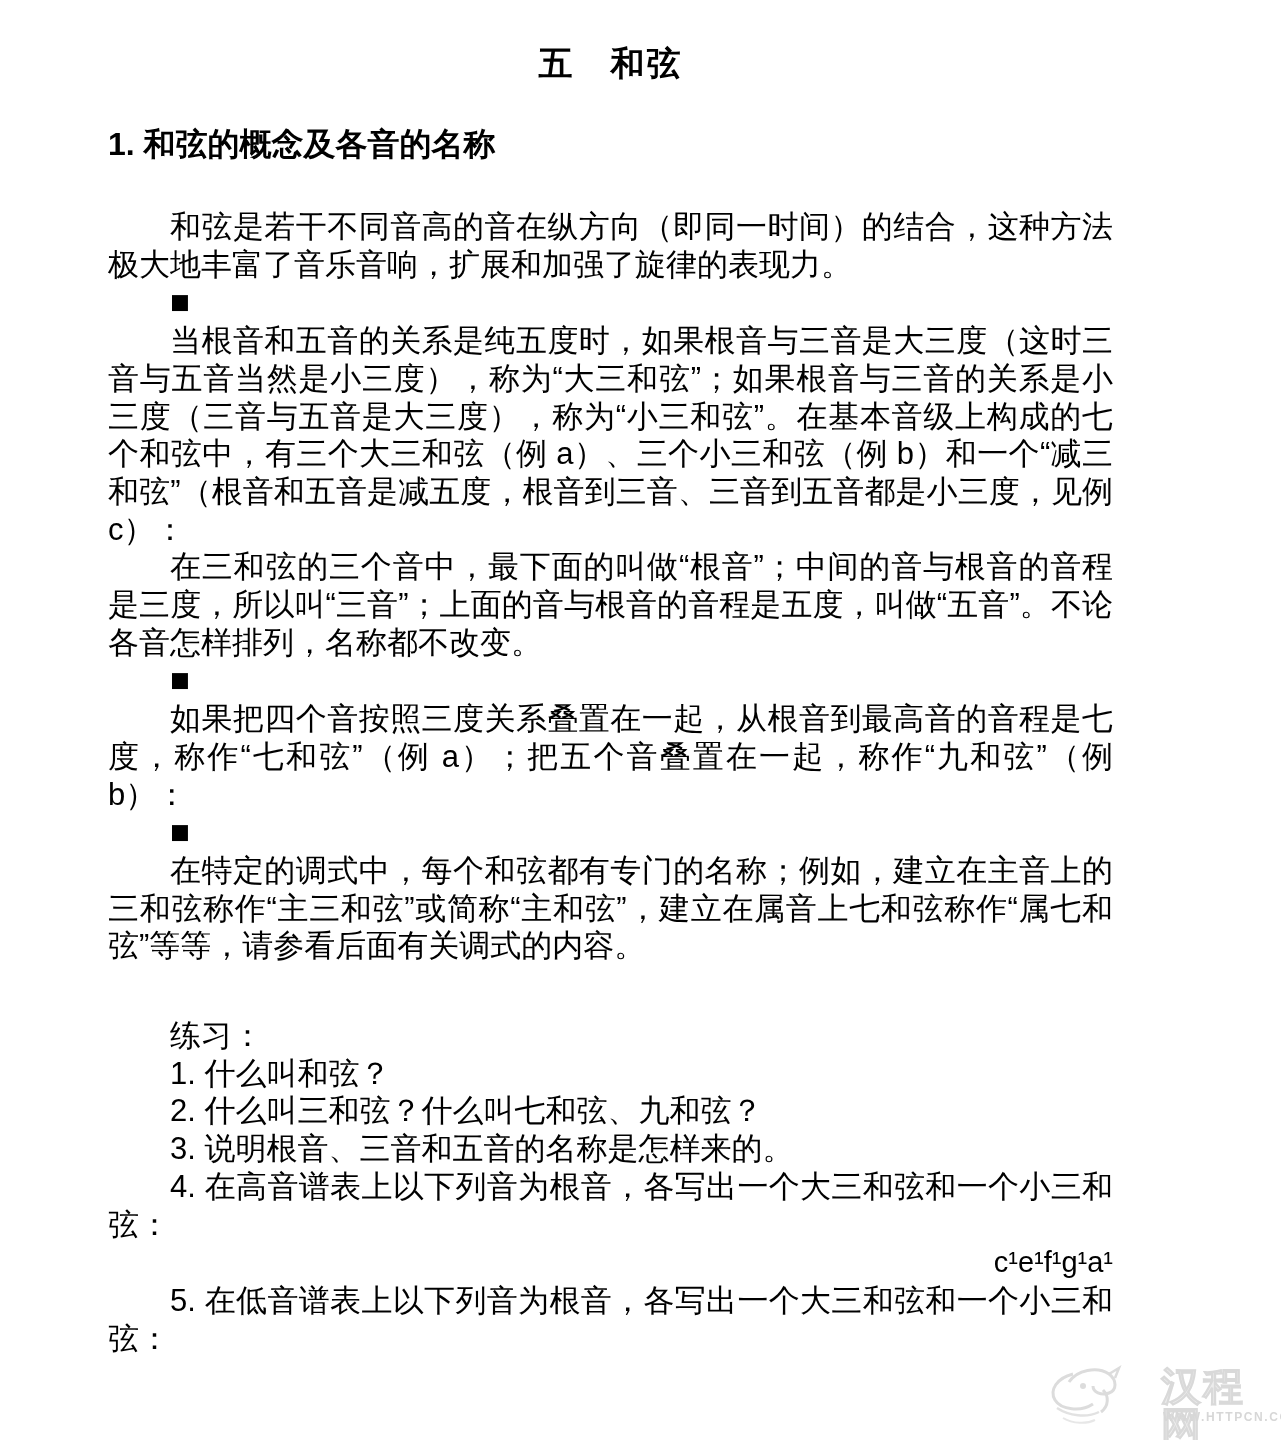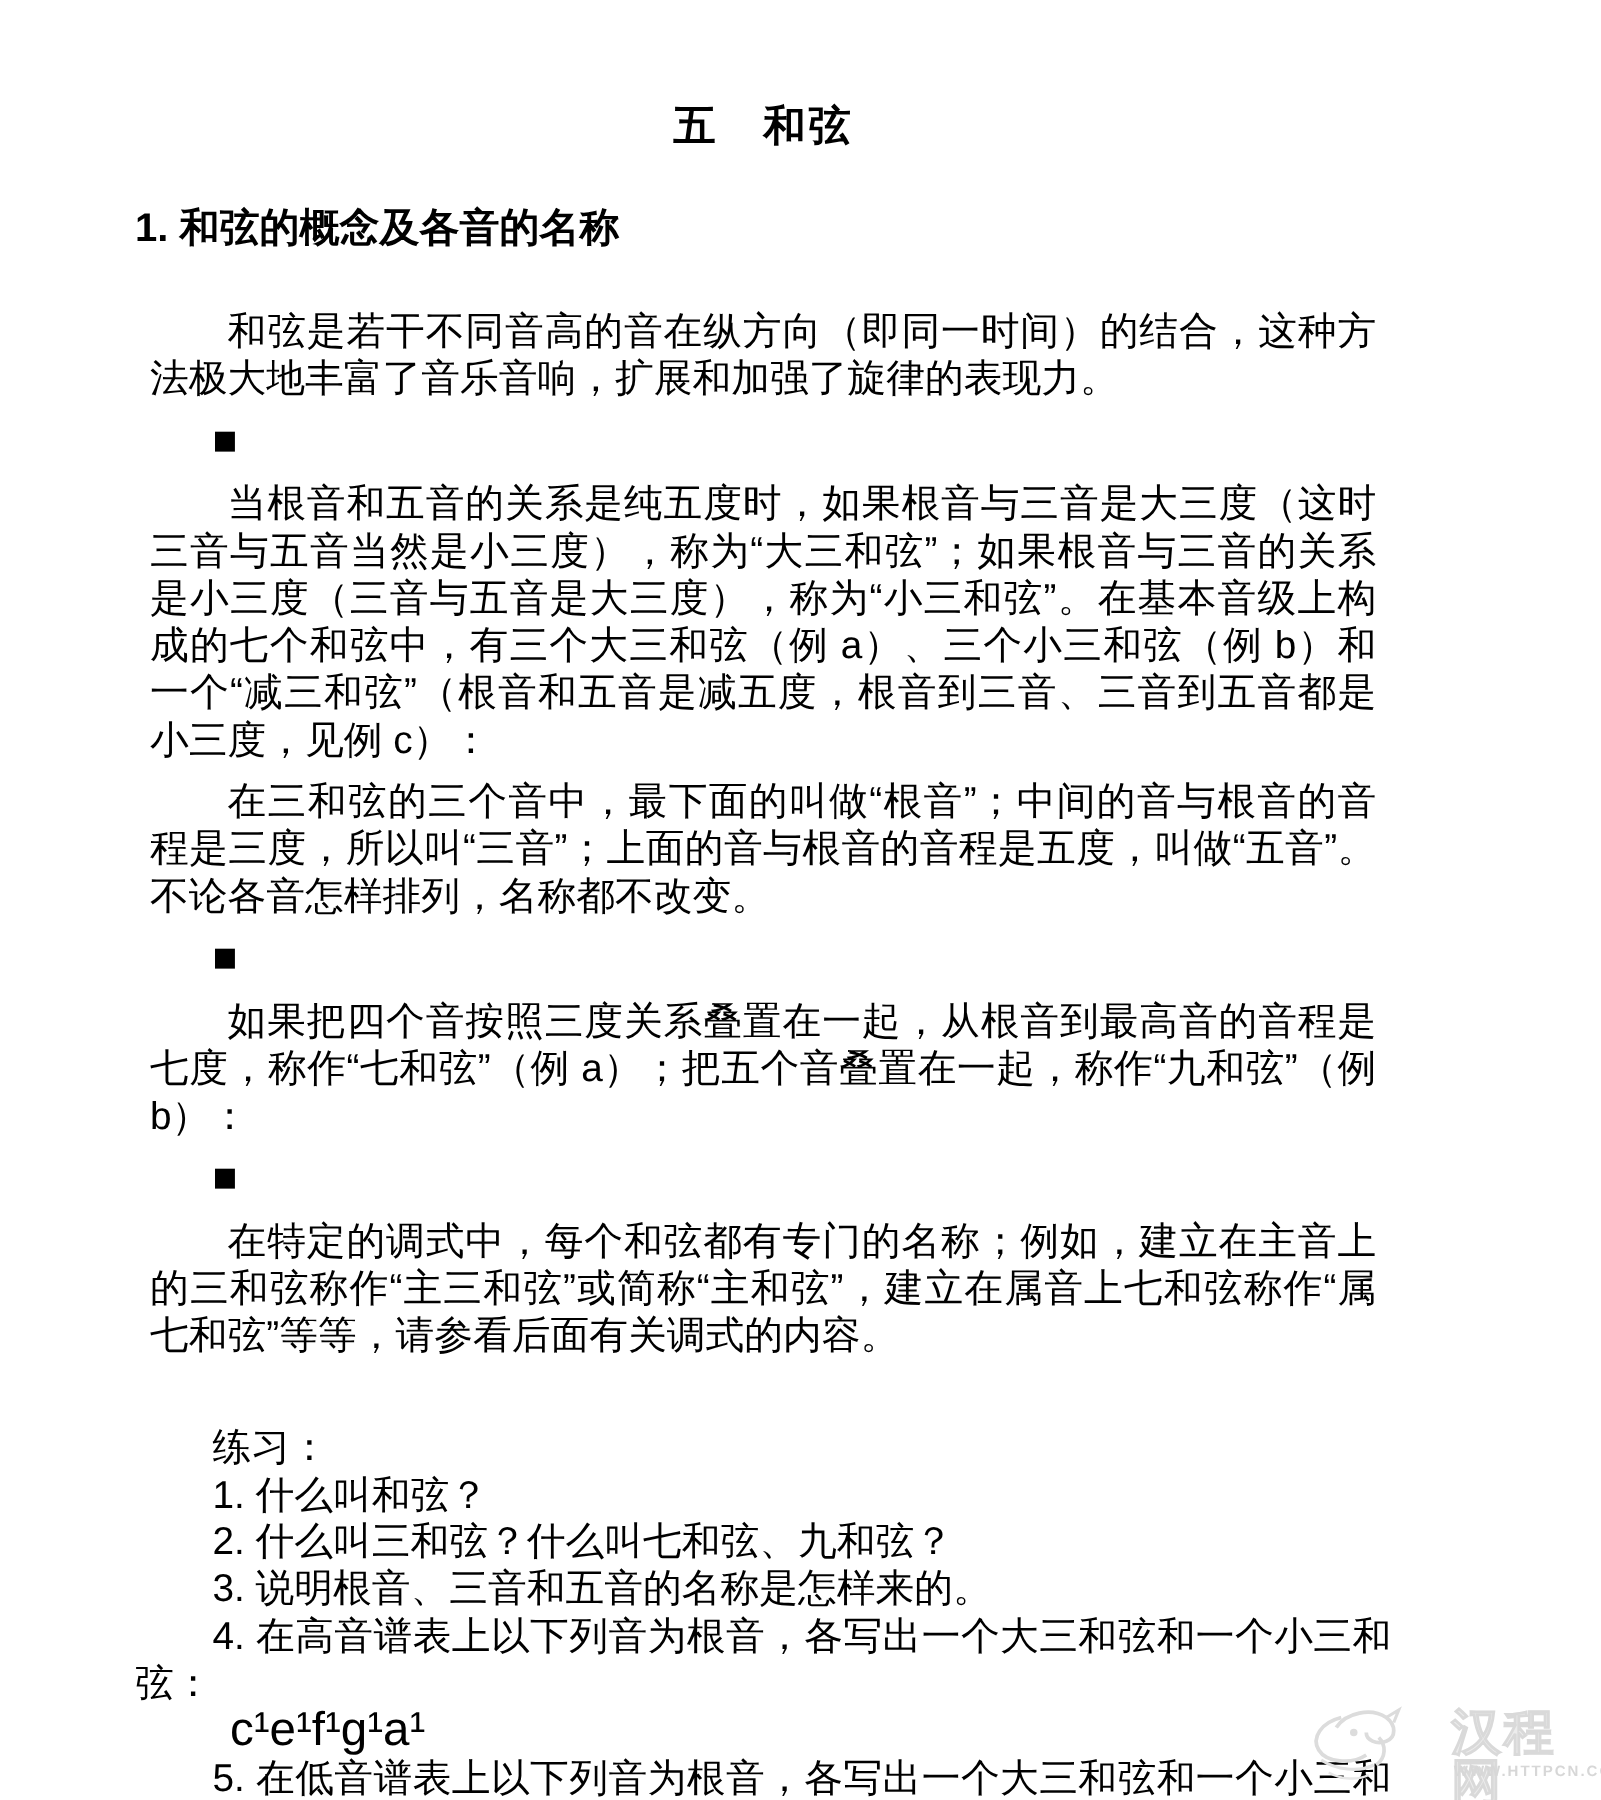--- a/index.html
+++ b/index.html
@@ -13,41 +13,41 @@
     overflow:hidden;
   }
   .content {
     position:absolute;
     left:108px;
     top:0;
     width:1005px;
   }
   .doc-title {
     margin:0;
-    padding-top:82px;
+    padding-top:44px;
     font-size:34px;
     font-weight:bold;
     text-align:center;
     letter-spacing:2px;
     line-height:38px;
   }
   .doc-heading {
     margin:44px 0 0 0;
     font-size:32px;
     font-weight:bold;
     line-height:36px;
   }
   .bodytext {
     margin-top:46px;
     font-size:31px;
     line-height:37.7px;
     text-align:justify;
   }
   .para {
-    margin:12px;
+    margin:0;
     text-indent:2em;
   }
   .ph-row {
     margin:0;
     text-indent:2em;
     line-height:37.7px;
     text-align:left;
   }
   .ph-square {
     font-size:33px;
@@ -60,22 +60,22 @@
     text-align:justify;
   }
   .ex-label, .ex-item {
     margin:0;
     text-indent:2em;
   }
   .note-row {
     margin:0;
     text-indent:2em;
     white-space:pre;
-    text-align:left;
-    font-size:38px;
+    text-align:right;
+    font-size:29px;
     line-height:39px;
   }
   .watermark {
     position:absolute;
     right:6px;
     top:1352px;
     width:232px;
     height:86px;
     pointer-events:none;
   }

